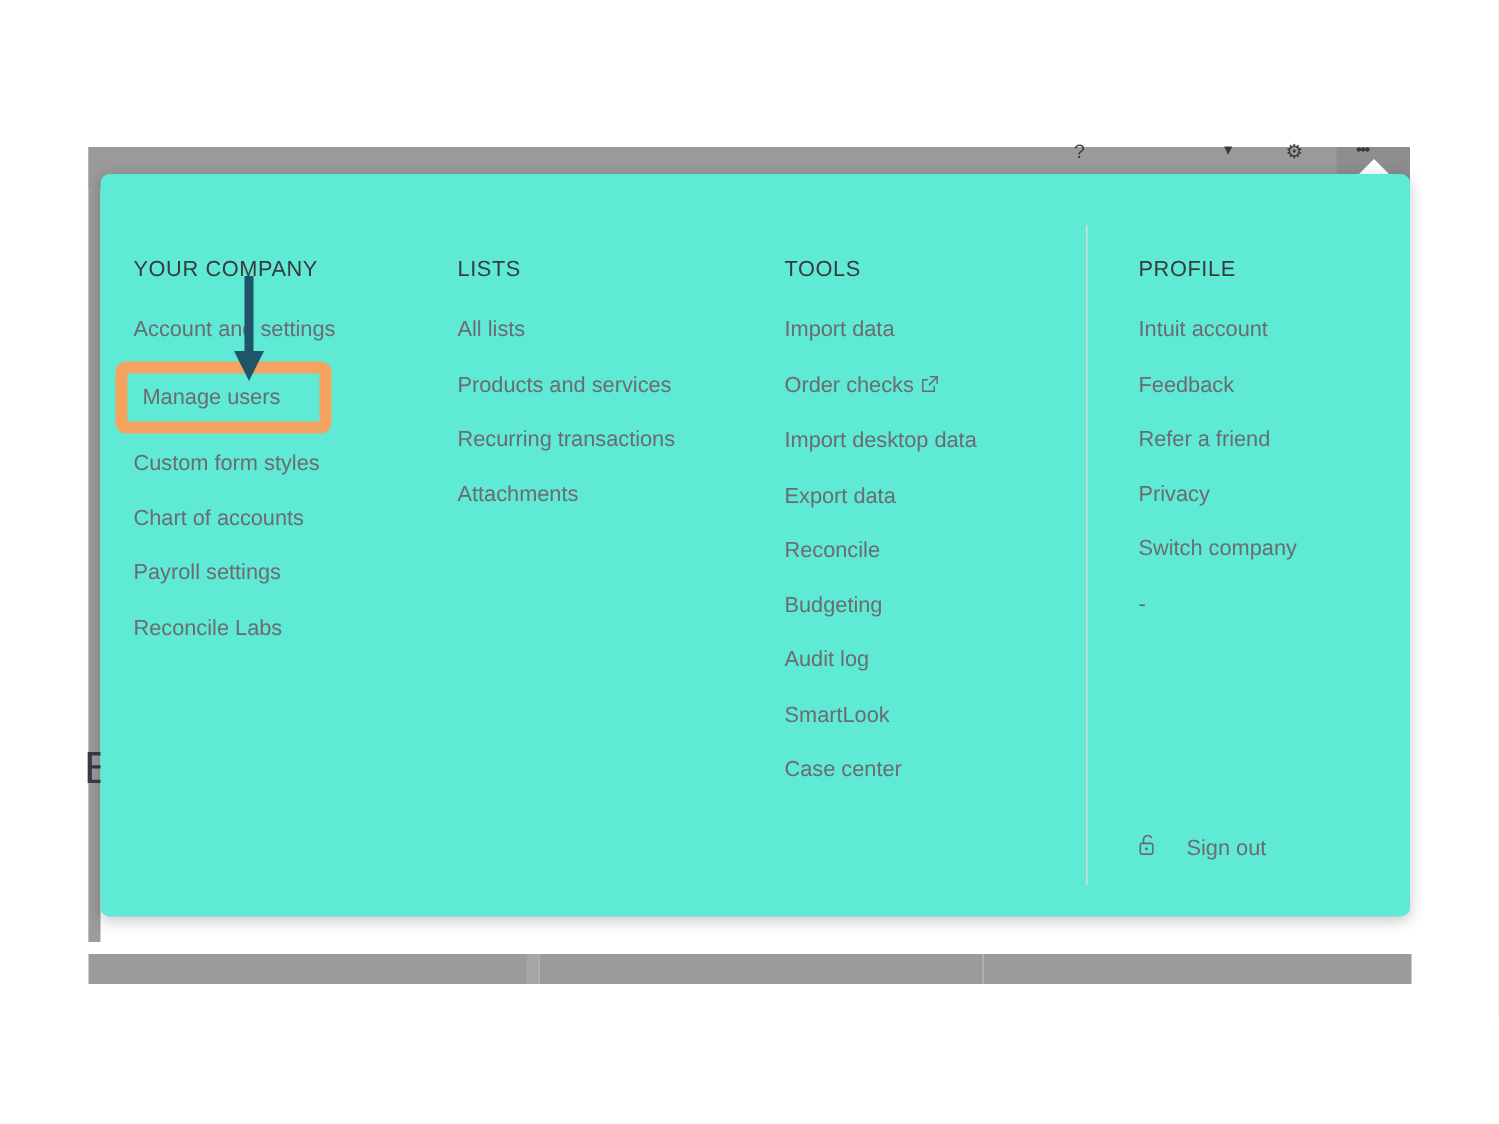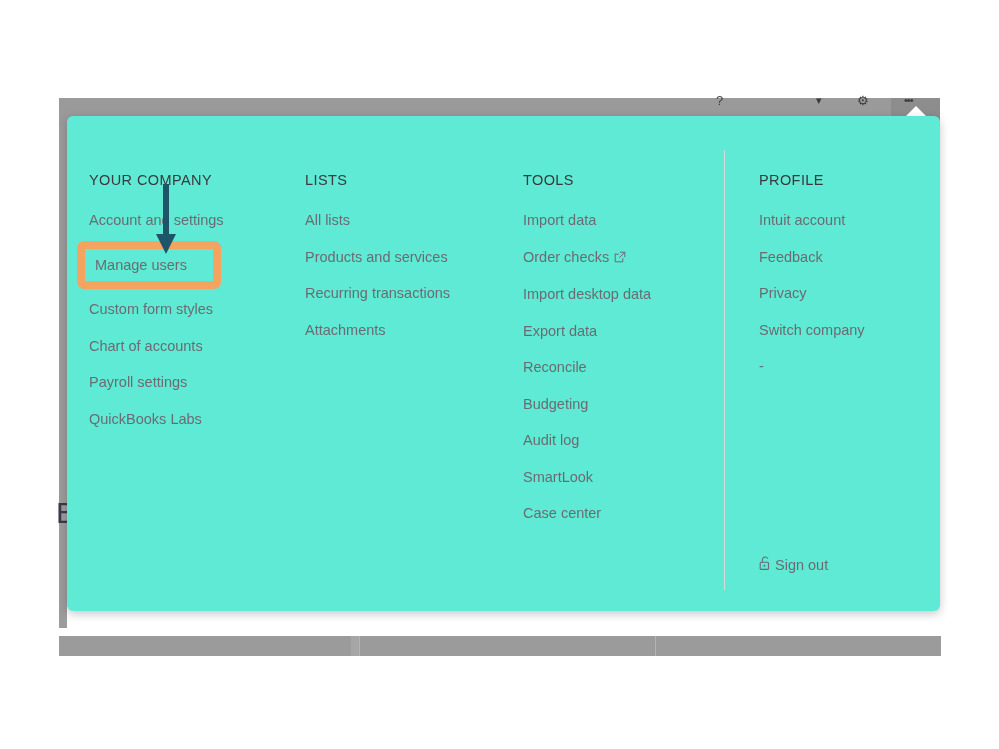--- a/index.html
+++ b/index.html
@@ -197,21 +197,21 @@
   .signout {
     position: absolute;
     left: 692px;
     top: 440px;
     font-size: 14.5px;
     color: #6b6c72;
     white-space: nowrap;
     cursor: pointer;
     display: flex;
     align-items: center;
-    gap: 3px;
+    gap: 19px;
   }
 
   
   .annot-arrow {
     position: absolute;
     left: 152px;
     top: 184px;
     pointer-events: none;
   }
 </style>
@@ -247,21 +247,21 @@
 
   <div class="panel">
     <div class="columns" id="columns-root">
         <div class="col col-company">
           <div class="col-head">YOUR COMPANY</div>
           <div class="menu-item"><span>Account and settings</span></div>
           <div class="menu-item highlight" style="border-color: rgb(244, 164, 96);"><span>Manage users</span></div>
           <div class="menu-item"><span>Custom form styles</span></div>
           <div class="menu-item"><span>Chart of accounts</span></div>
           <div class="menu-item"><span>Payroll settings</span></div>
-          <div class="menu-item"><span>QuickBooks Labs</span></div>
+          <div class="menu-item"><span>Reconcile Labs</span></div>
         </div>
         <div class="col col-lists">
           <div class="col-head">LISTS</div>
           <div class="menu-item"><span>All lists</span></div>
           <div class="menu-item"><span>Products and services</span></div>
           <div class="menu-item"><span>Recurring transactions</span></div>
           <div class="menu-item"><span>Attachments</span></div>
         </div>
         <div class="col col-tools">
           <div class="col-head">TOOLS</div>
@@ -276,20 +276,21 @@
           <div class="menu-item"><span>Reconcile</span></div>
           <div class="menu-item"><span>Budgeting</span></div>
           <div class="menu-item"><span>Audit log</span></div>
           <div class="menu-item"><span>SmartLook</span></div>
           <div class="menu-item"><span>Case center</span></div>
         </div>
         <div class="col col-profile">
           <div class="col-head">PROFILE</div>
           <div class="menu-item"><span>Intuit account</span></div>
           <div class="menu-item"><span>Feedback</span></div>
+          <div class="menu-item"><span>Refer a friend</span></div>
           <div class="menu-item"><span>Privacy</span></div>
           <div class="menu-item"><span>Switch company</span></div>
           <div class="menu-item"><span>-</span></div>
         </div>
       </div>
     <div class="col-divider"></div>
 
     <div class="signout">
       <span aria-hidden="true">
         <svg width="13" height="15" viewBox="0 0 13 15" fill="none" xmlns="http://www.w3.org/2000/svg">

